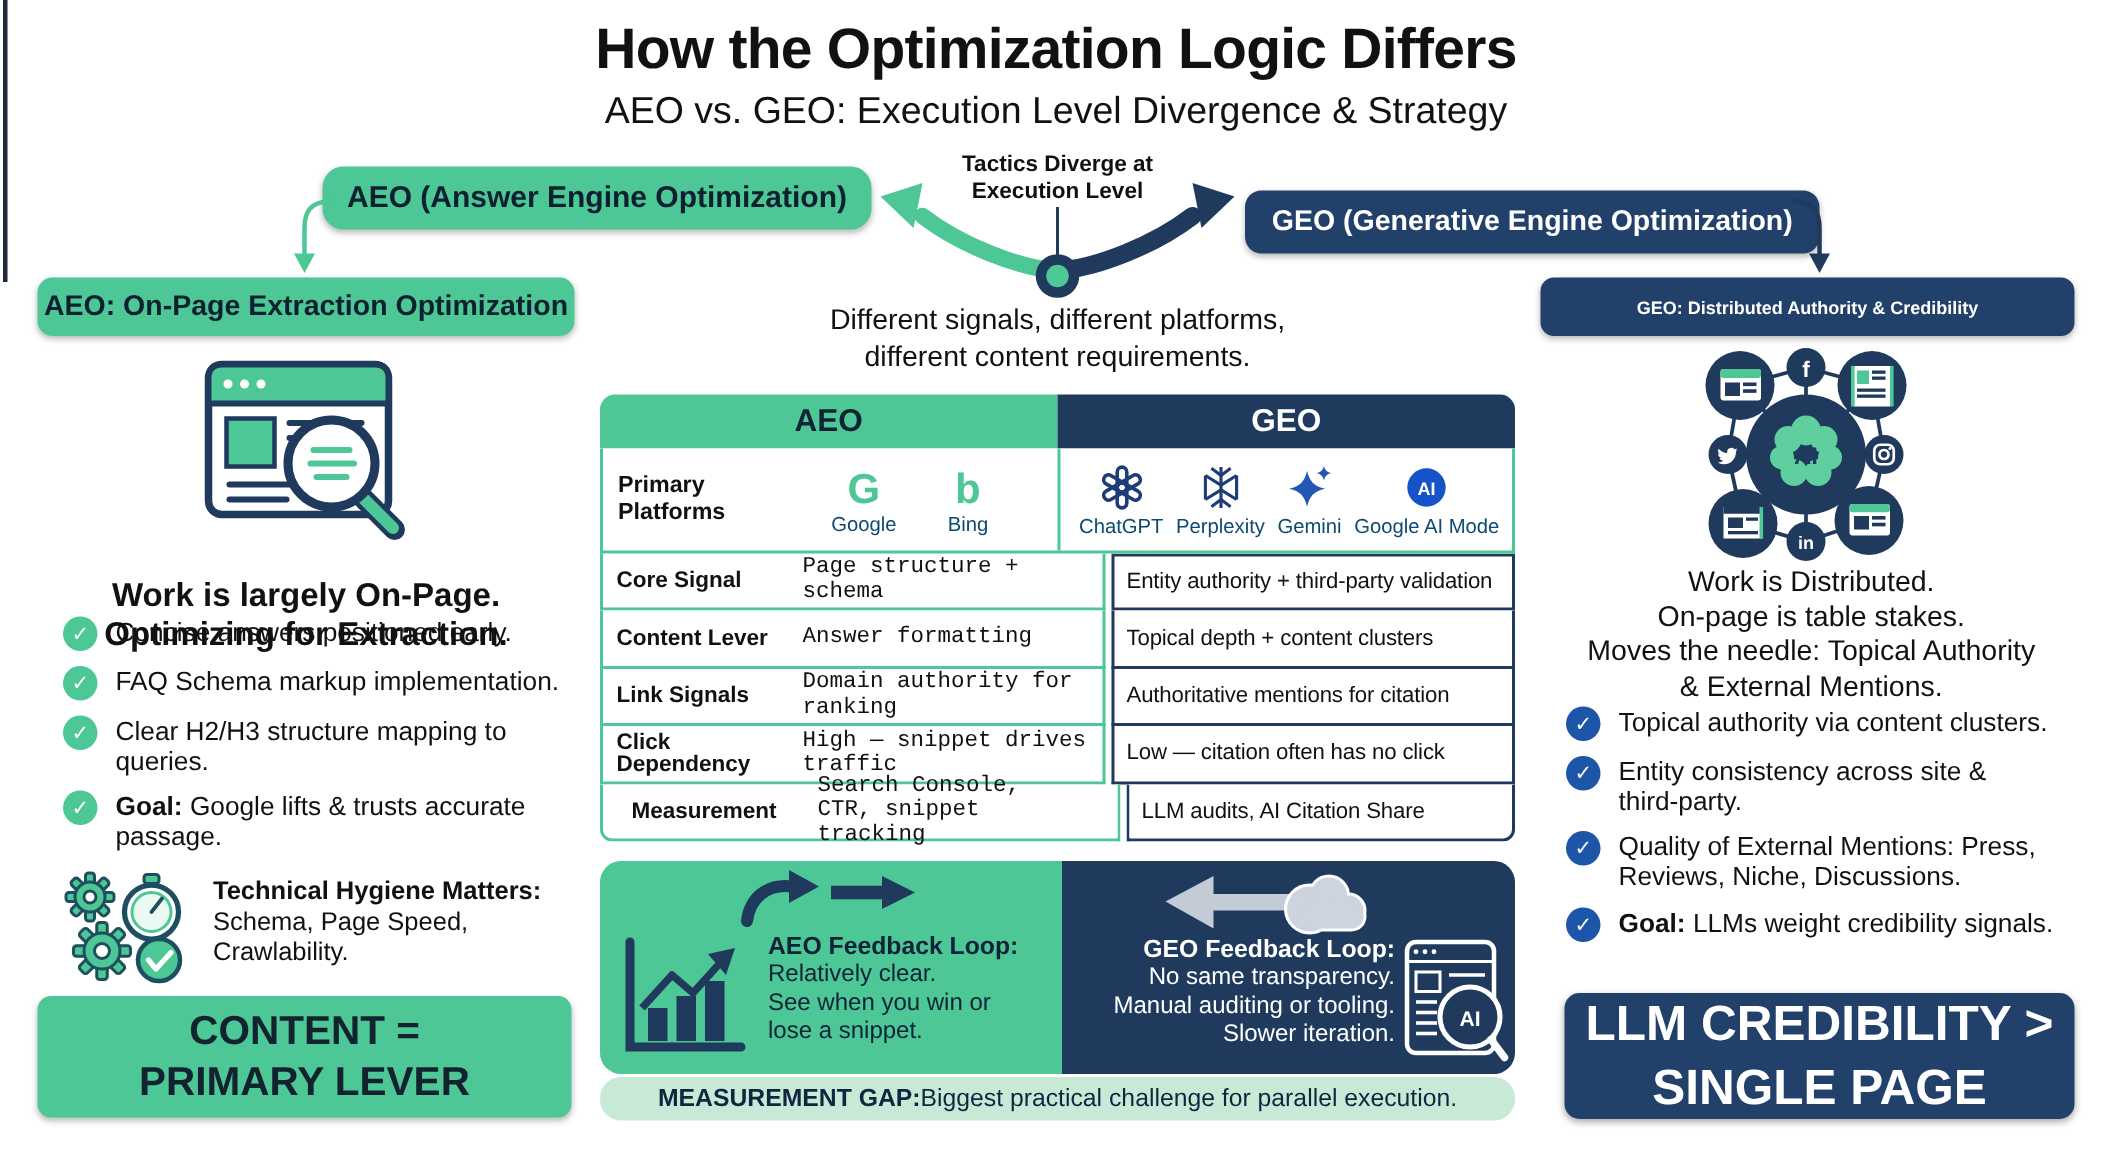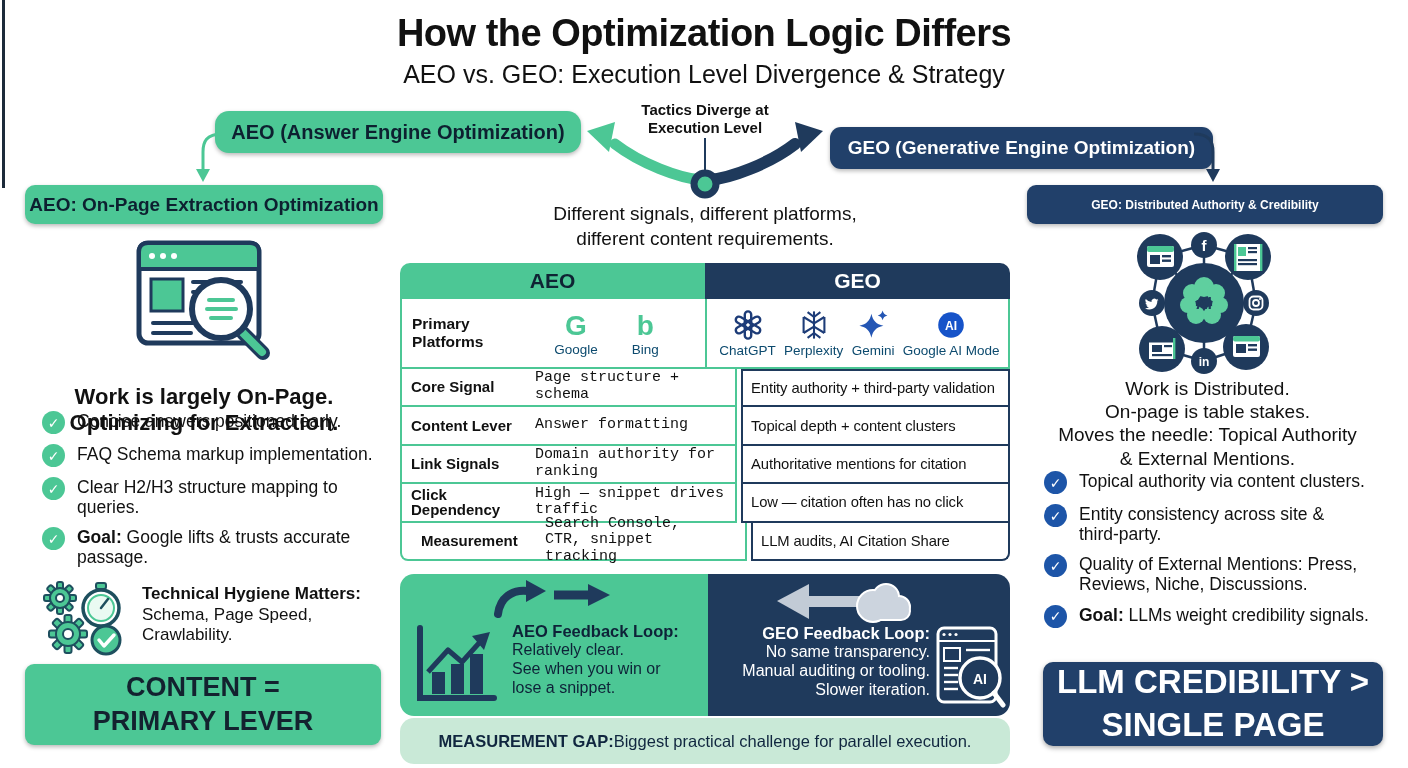--- a/index.html
+++ b/index.html
@@ -78,21 +78,21 @@
   .trow:last-child .cell-geo{border-radius:0 0 8px 0;}
 
   
   .fb-green{left:400px;top:574px;width:308px;height:142px;background:#4cc795;border-radius:14px 0 0 14px;}
   .fb-navy{left:708px;top:574px;width:302px;height:142px;background:#1f3a5c;border-radius:0 14px 14px 0;color:#fff;}
   .fbg-text{position:absolute;left:112px;top:48px;width:192px;font-size:16px;line-height:1.18;color:#0e2238;}
   .fbg-text .line{display:block;}
   .fbn-text{position:absolute;left:6px;top:50px;width:216px;font-size:16px;line-height:1.18;text-align:right;}
   .fbn-text .line{display:block;}
   .fb-bold{font-size:16.5px;font-weight:bold;display:block;}
-  .gap-bar{left:400px;top:718px;width:610px;height:46px;background:#c9e9d7;border-radius:14px;
+  .gap-bar{left:400px;top:718px;width:610px;height:29px;background:#c9e9d7;border-radius:14px;
            display:flex;align-items:center;justify-content:center;font-size:16.5px;color:#10263f;}
 
   
   .headline-r{left:1030px;top:377px;width:355px;font-size:19px;font-weight:normal;line-height:1.22;}
   .headline-r .line{display:block;}
 
   .edge-line{left:2px;top:0;width:3px;height:188px;background:#1c2a3a;}
 
   svg text{font-family:"Liberation Sans","DejaVu Sans",sans-serif;}
 </style>

